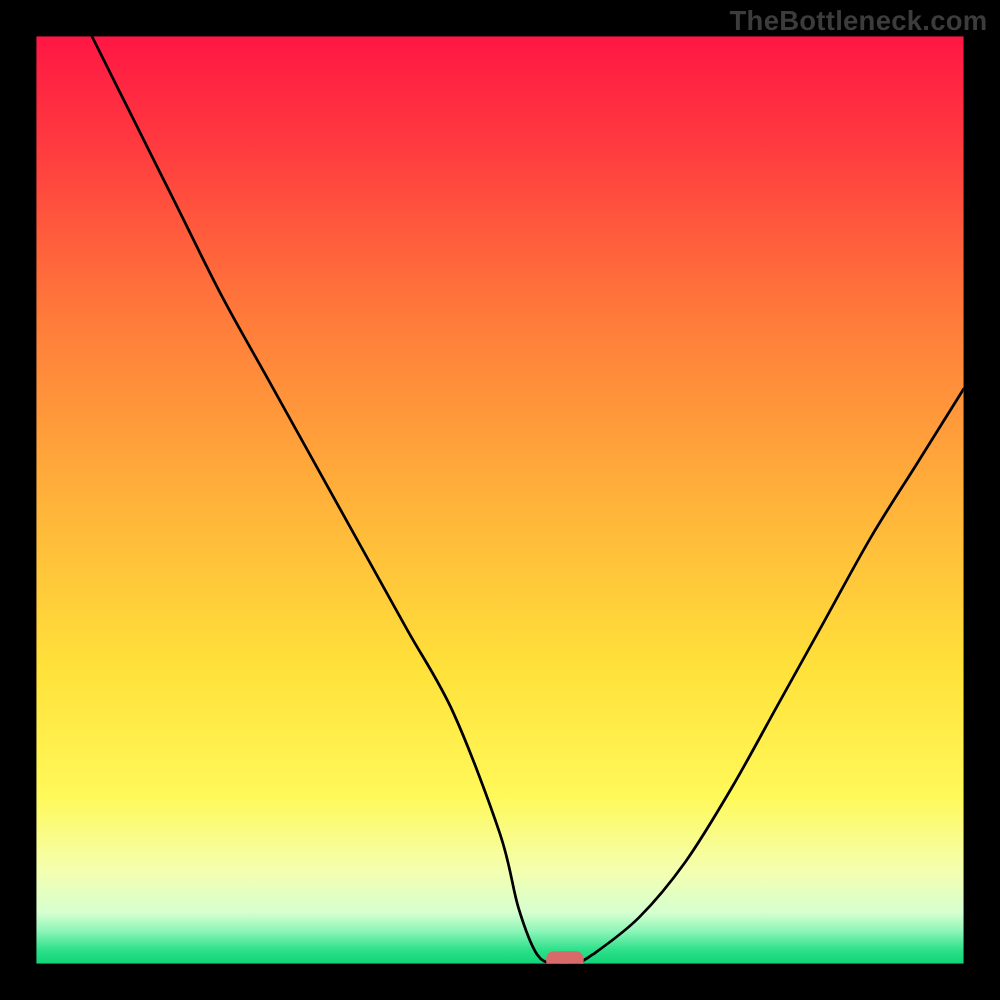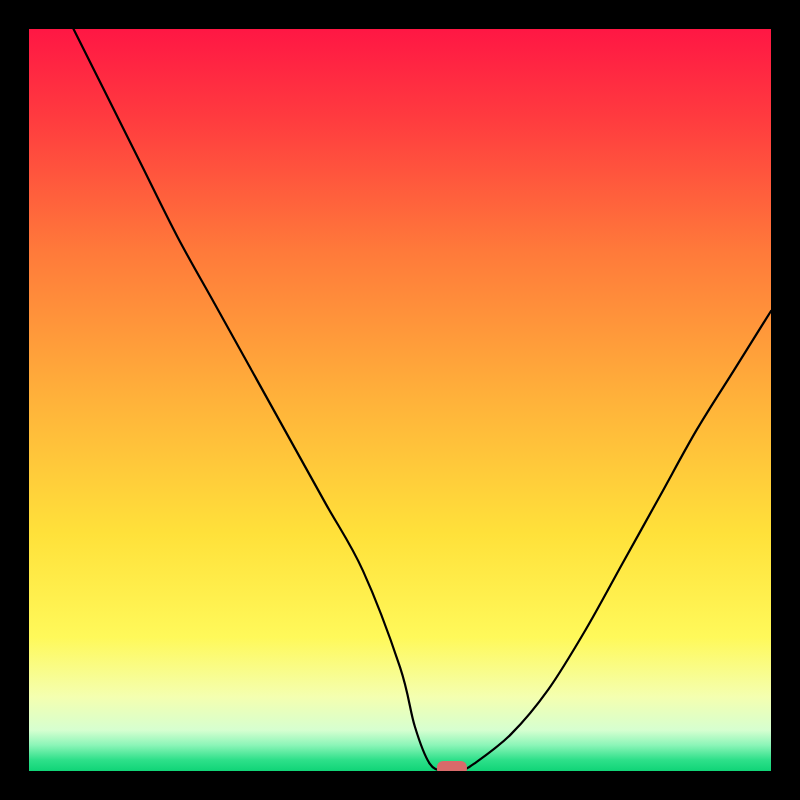--- a/index.html
+++ b/index.html
@@ -32,20 +32,21 @@
     top: 29px;
     width: 742px;
     height: 742px;
   }
   svg { display: block; }
 </style>
 </head>
 <body>
 
 <div class="frame">
+  <div class="watermark">TheBottleneck.com</div>
 
   <div class="plot-area">
     <svg id="chart-svg" width="742" height="742" viewBox="0 0 742 742" preserveAspectRatio="none">
       <defs>
         <linearGradient id="bg-grad" x1="0" y1="0" x2="0" y2="1">
             <stop offset="0%" stop-color="#ff1744"></stop>
             <stop offset="12%" stop-color="#ff3b3f"></stop>
             <stop offset="30%" stop-color="#ff7a3a"></stop>
             <stop offset="50%" stop-color="#ffb23a"></stop>
             <stop offset="68%" stop-color="#ffe13a"></stop>

